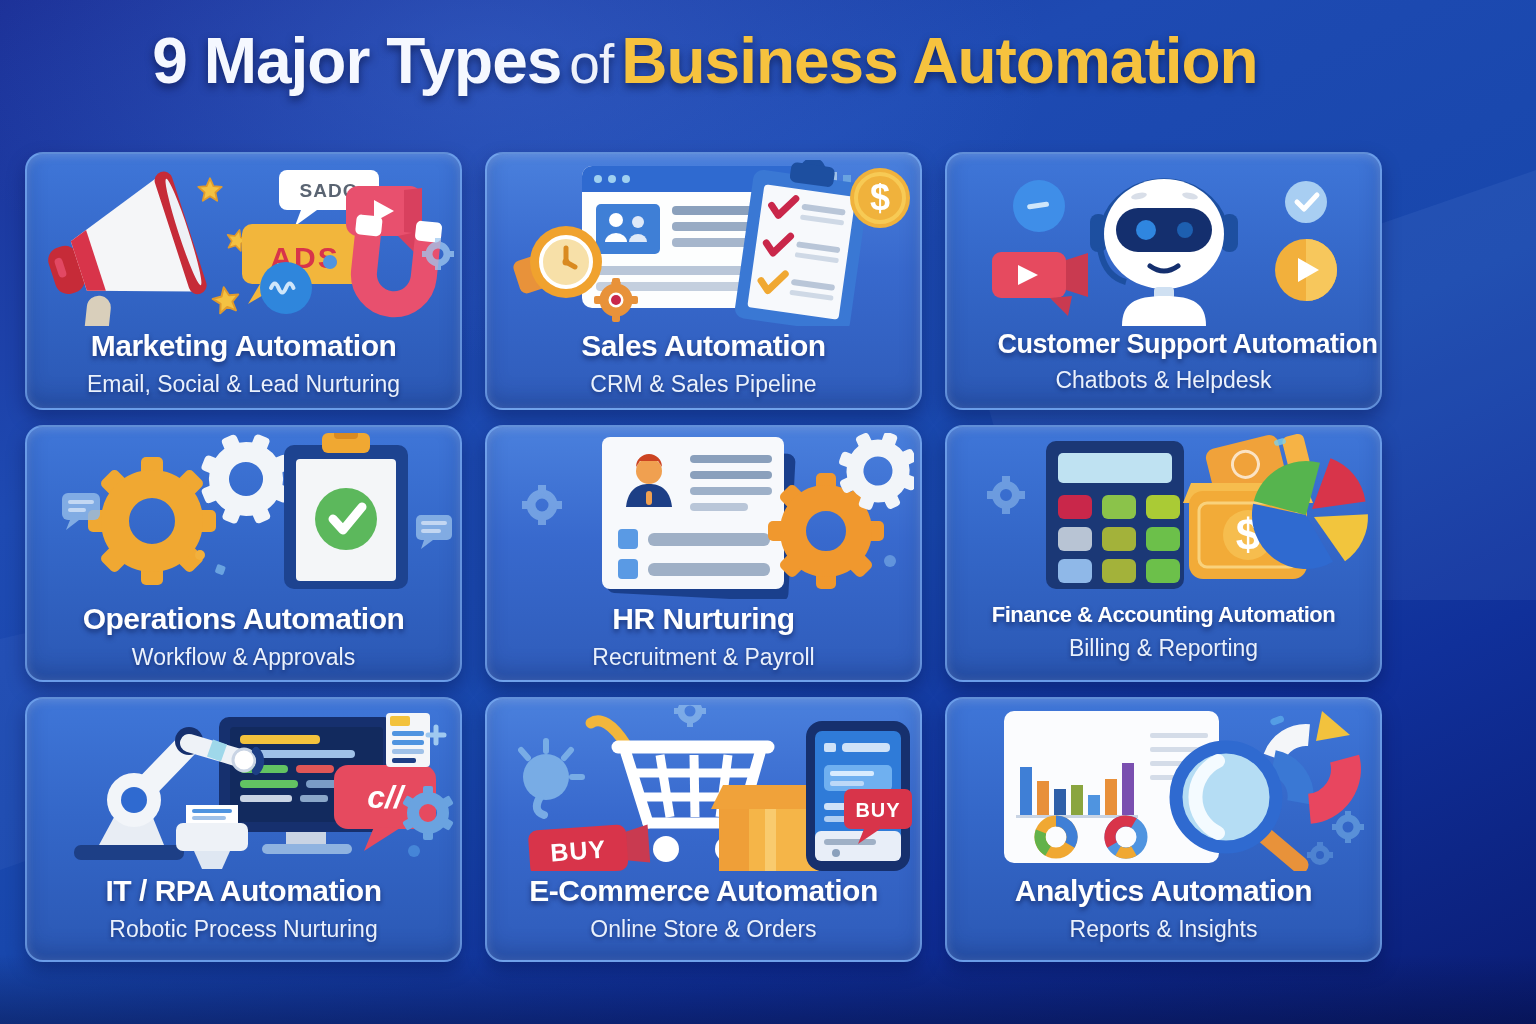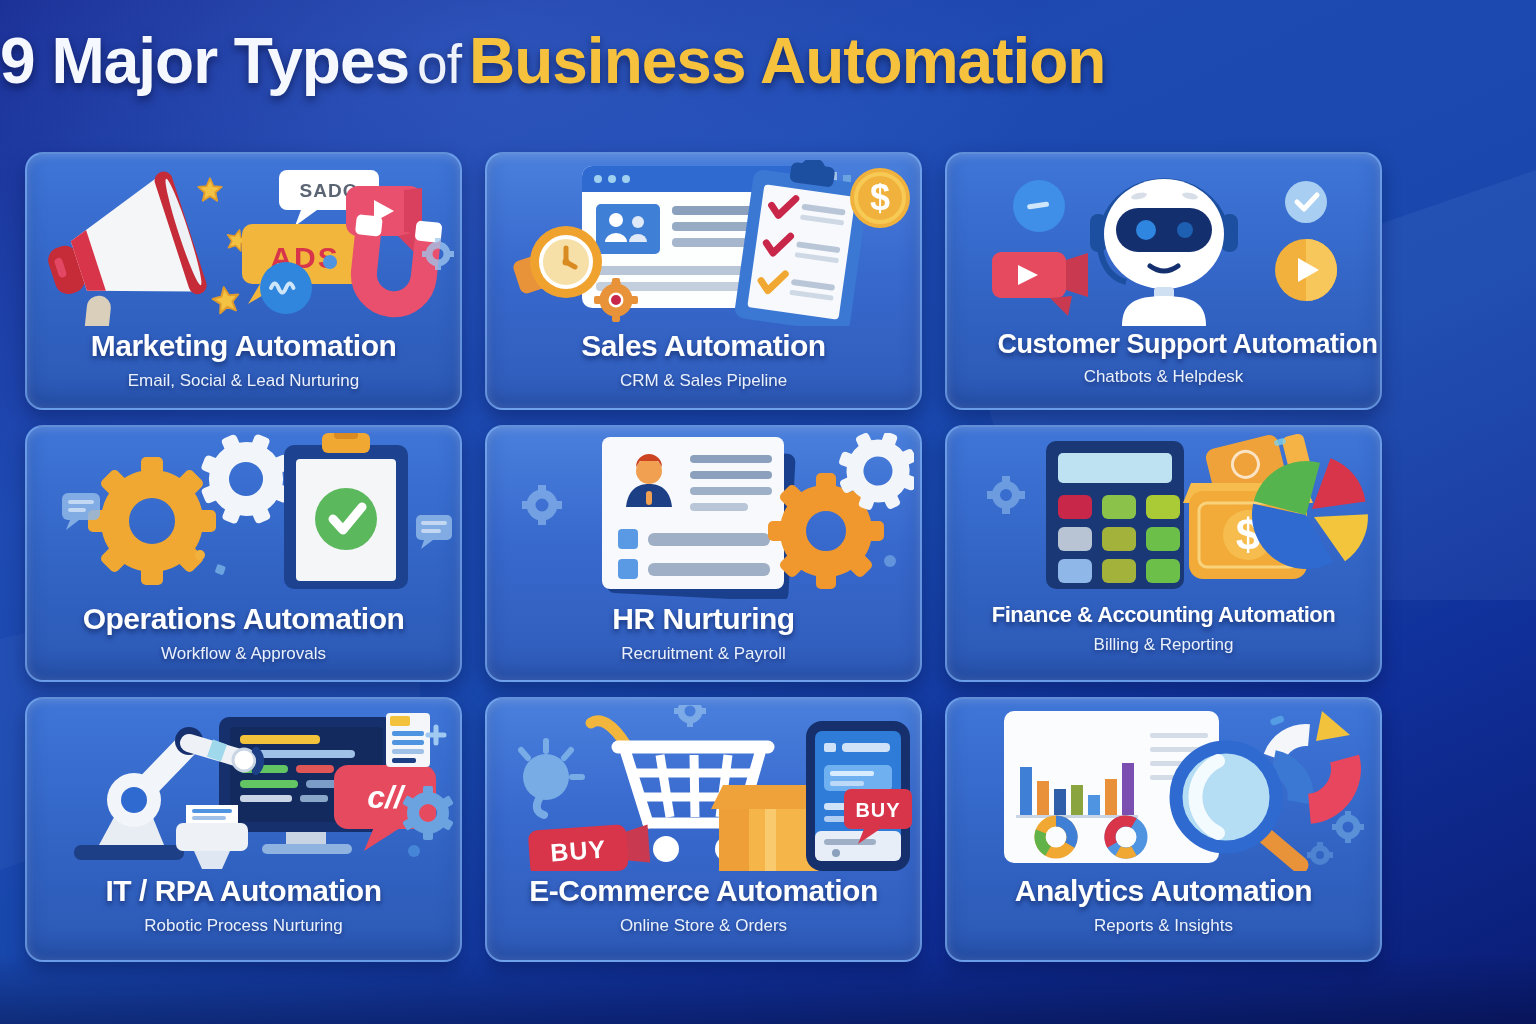--- a/index.html
+++ b/index.html
@@ -10,41 +10,41 @@
       radial-gradient(900px 480px at 32% 6%, rgba(80,130,230,.32), transparent 62%),
       linear-gradient(155deg,#1b2f96 0%,#1e4ab2 30%,#1847ac 55%,#10309a 76%,#0a1c74 100%);
   }
   .sheen-a{position:absolute;right:0;top:170px;width:560px;height:430px;
     background:rgba(150,195,255,.08);clip-path:polygon(0 45%,100% 0,100% 100%,12% 100%);}
   .sheen-b{position:absolute;left:0;top:540px;width:420px;height:330px;
     background:rgba(150,195,255,.06);clip-path:polygon(0 100%,0 30%,100% 0,100% 55%);}
   .floor{position:absolute;left:0;bottom:0;width:100%;height:70px;
     background:linear-gradient(180deg,transparent,rgba(4,10,50,.4));}
 
-  header{position:absolute;top:24px;left:0;width:1410px;}
+  header{position:absolute;top:24px;left:0;width:1410px;text-align:center;}
   h1{margin:0;font-size:64px;font-weight:bold;color:#f5f8ff;letter-spacing:-1px;
      text-shadow:0 4px 8px rgba(3,10,45,.55);}
   h1 .of{font-weight:normal;font-size:55px;margin:0 8px;color:#eef2fb;}
   h1 .gold{color:#f6c23e;}
 
   .grid{position:absolute;left:25px;top:152px;display:grid;
     grid-template-columns:repeat(3,437px);grid-template-rows:258px 257px 265px;
     column-gap:23px;row-gap:15px;}
   .card{border-radius:18px;border:2px solid rgba(150,195,250,.5);
     background:linear-gradient(180deg,#3f76d8 0%,#3467c8 45%,#2b58b4 100%);
     box-shadow:inset 0 2px 10px rgba(255,255,255,.18), inset 0 -10px 20px rgba(10,30,90,.25),
       0 8px 18px rgba(4,12,60,.35);
     display:flex;flex-direction:column;align-items:center;overflow:hidden;}
   .card:nth-child(3n+2){background:linear-gradient(180deg,#4a80dd 0%,#3869cd 45%,#2f5cba 100%);}
   .illus{width:420px;height:166px;margin-top:6px;flex:none;}
   .card-title{font-size:30px;font-weight:bold;color:#fff;line-height:1.05;margin-top:4px;
     white-space:nowrap;text-shadow:0 3px 5px rgba(4,12,55,.5);letter-spacing:-.5px;}
   .card-title.size-m{font-size:27px;margin-left:48px;}
   .card-title.size-s{font-size:22px;}
-  .card-sub{font-size:17px;color:#eaf1fc;margin-top:9px;white-space:nowrap;
+  .card-sub{font-size:23px;color:#eaf1fc;margin-top:9px;white-space:nowrap;
     text-shadow:0 2px 4px rgba(4,12,55,.45);}
   svg text{font-family:"Liberation Sans","DejaVu Sans",sans-serif;}
 </style>
 </head>
 <body>
 
 <div class="sheen-a"></div>
 <div class="sheen-b"></div>
 <div class="floor"></div>
 

